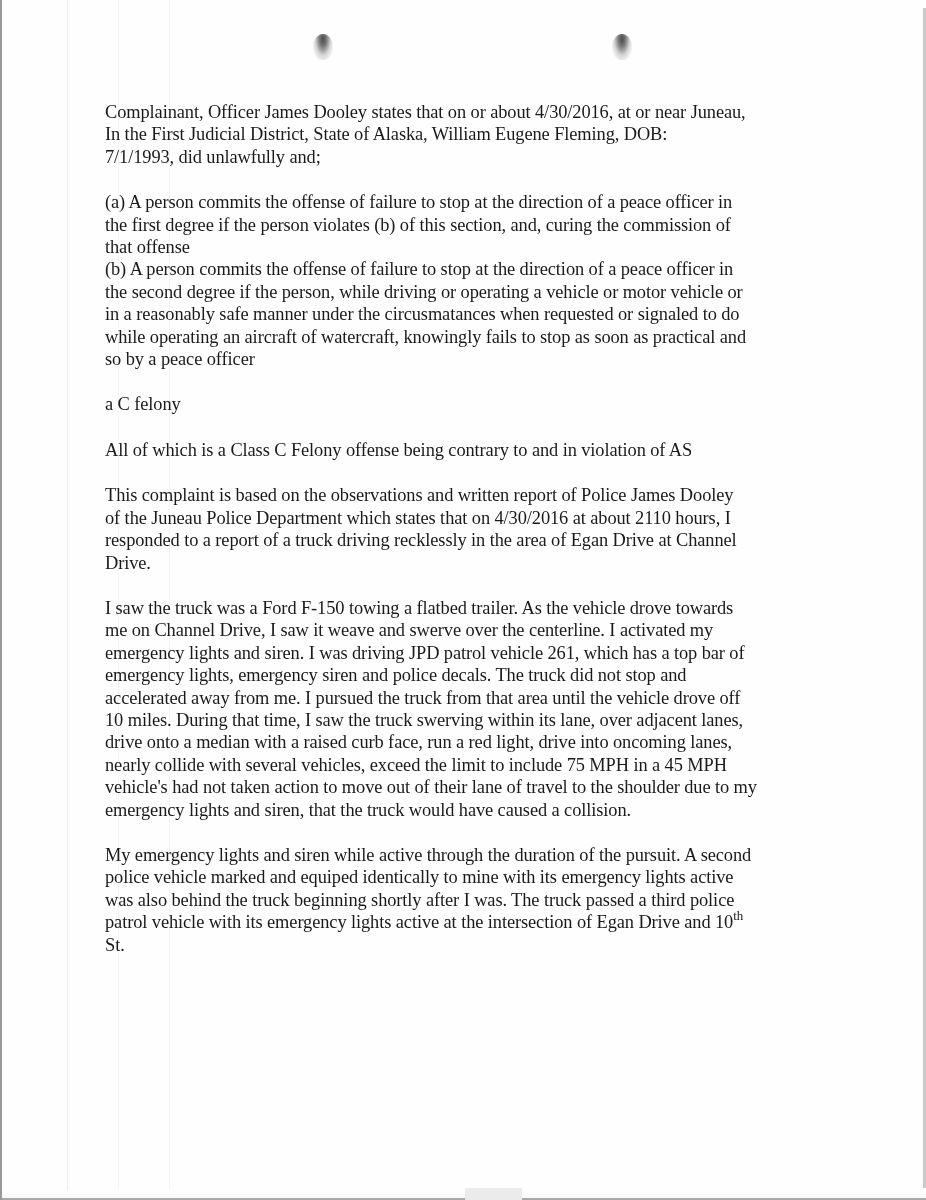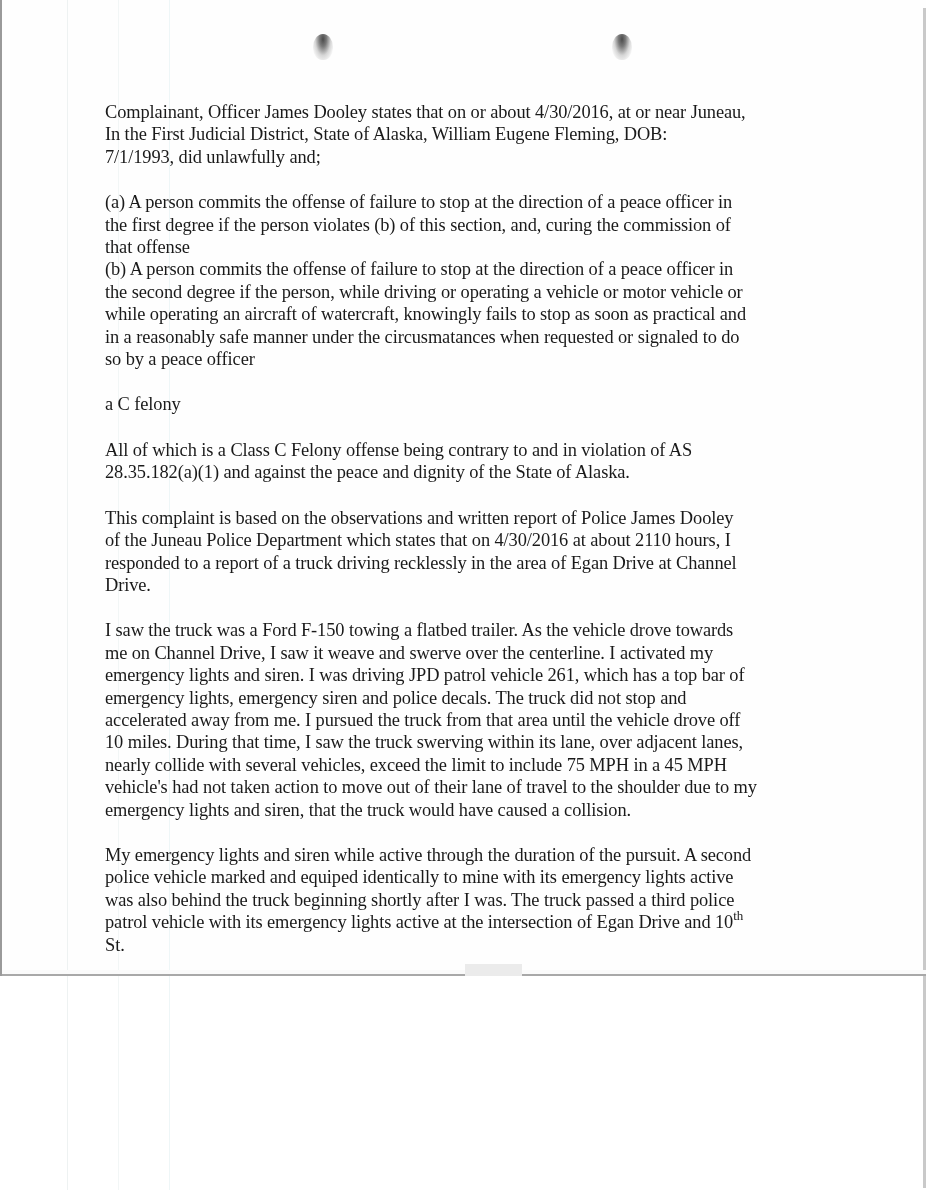--- a/index.html
+++ b/index.html
@@ -13,21 +13,21 @@
       position: relative;
       overflow: hidden;
       font-family: "Liberation Serif", "DejaVu Serif", serif;
       color: #1a1a1a;
     }
     .page {
       position: absolute;
       left: 0;
       top: 0;
       width: 926px;
-      height: 976px;
+      height: 1200px;
       background: #fefefe;
       border-left: 2px solid #9a9a9a;
       box-sizing: border-box;
     }
     .page-bottom-edge {
       position: absolute;
       left: 0;
       bottom: 0;
       width: 926px;
       height: 6px;
@@ -113,48 +113,48 @@
       <span class="line">In the First Judicial District, State of Alaska, William Eugene Fleming, DOB:</span>
       <span class="line">7/1/1993, did unlawfully and;</span>
     </div>
 
     <div class="para">
       <span class="line">(a) A person commits the offense of failure to stop at the direction of a peace officer in</span>
       <span class="line">the first degree if the person violates (b) of this section, and, curing the commission of</span>
       <span class="line">that offense</span>
       <span class="line">(b) A person commits the offense of failure to stop at the direction of a peace officer in</span>
       <span class="line">the second degree if the person, while driving or operating a vehicle or motor vehicle or</span>
+      <span class="line">in a reasonably safe manner under the circusmatances when requested or signaled to do</span>
       <span class="line">while operating an aircraft of watercraft, knowingly fails to stop as soon as practical and</span>
-      <span class="line">in a reasonably safe manner under the circusmatances when requested or signaled to do</span>
       <span class="line">so by a peace officer</span>
     </div>
 
     <div class="para">
       <span class="line">a C felony</span>
     </div>
 
     <div class="para">
       <span class="line">All of which is a Class C Felony offense being contrary to and in violation of AS</span>
-      <span class="line">28.35.182(a)(1) and against the peace and dignity of the State of Alaska.</span>
     </div>
 
     <div class="para">
       <span class="line">This complaint is based on the observations and written report of Police James Dooley</span>
       <span class="line">of the Juneau Police Department which states that on 4/30/2016 at about 2110 hours, I</span>
       <span class="line">responded to a report of a truck driving recklessly in the area of Egan Drive at Channel</span>
       <span class="line">Drive.</span>
     </div>
 
     <div class="para">
       <span class="line">I saw the truck was a Ford F-150 towing a flatbed trailer. As the vehicle drove towards</span>
       <span class="line">me on Channel Drive, I saw it weave and swerve over the centerline. I activated my</span>
       <span class="line">emergency lights and siren. I was driving JPD patrol vehicle 261, which has a top bar of</span>
       <span class="line">emergency lights, emergency siren and police decals. The truck did not stop and</span>
       <span class="line">accelerated away from me. I pursued the truck from that area until the vehicle drove off</span>
       <span class="line">10 miles. During that time, I saw the truck swerving within its lane, over adjacent lanes,</span>
+      <span class="line">drive onto a median with a raised curb face, run a red light, drive into oncoming lanes,</span>
       <span class="line">nearly collide with several vehicles, exceed the limit to include 75 MPH in a 45 MPH</span>
       <span class="line">vehicle's had not taken action to move out of their lane of travel to the shoulder due to my</span>
       <span class="line">emergency lights and siren, that the truck would have caused a collision.</span>
     </div>
 
     <div class="para">
       <span class="line">My emergency lights and siren while active through the duration of the pursuit. A second</span>
       <span class="line">police vehicle marked and equiped identically to mine with its emergency lights active</span>
       <span class="line">was also behind the truck beginning shortly after I was. The truck passed a third police</span>
       <span class="line"><span>patrol vehicle with its emergency lights active at the intersection of Egan Drive and 10</span><sup class="ordinal">th</sup></span>

